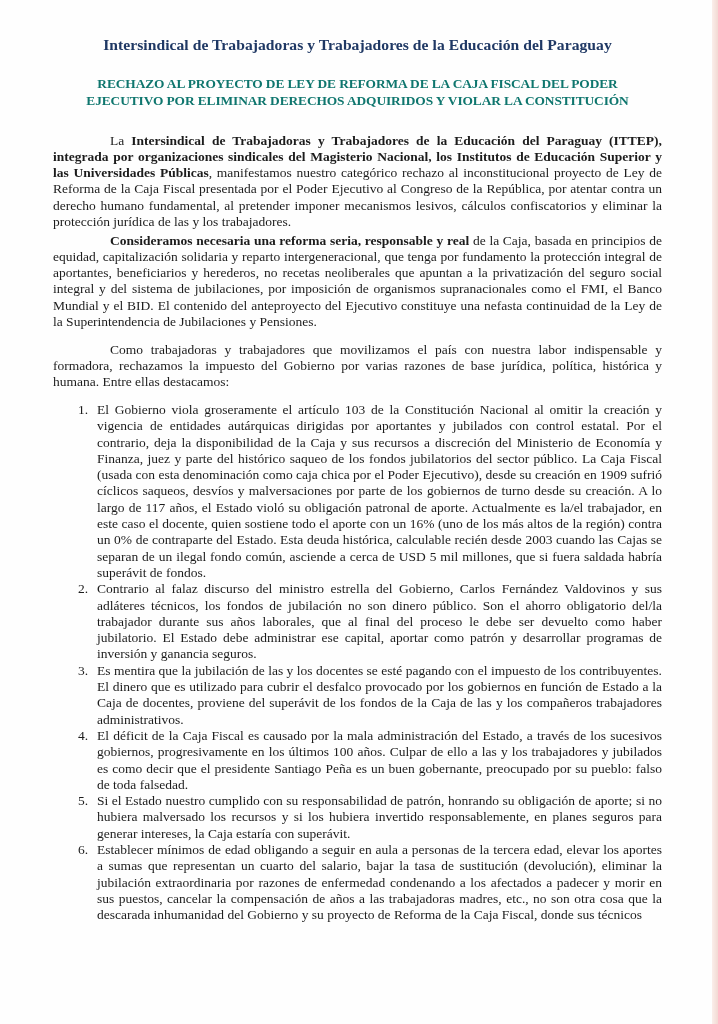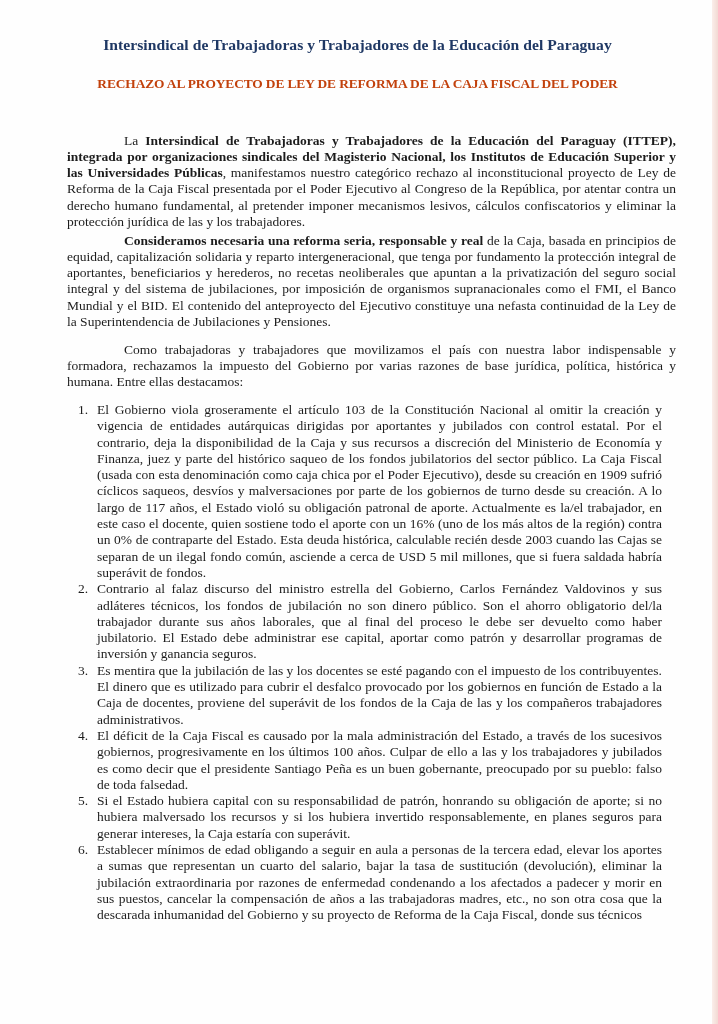--- a/index.html
+++ b/index.html
@@ -17,25 +17,25 @@
     position: absolute; left: 53px; top: 0; width: 609px;
   }
   .org-title {
     position: absolute; top: 36px; left: 0; width: 609px;
     text-align: center; font-weight: bold; font-size: 15.6px;
     color: #1f3864; letter-spacing: 0.05px;
   }
   .doc-heading {
     position: absolute; top: 75px; left: 0; width: 609px;
     text-align: center; font-weight: bold; font-size: 13.4px;
-    line-height: 17px; color: #c2410c; letter-spacing: -0.1px;
+    line-height: 17px; color: #0f766e; letter-spacing: -0.1px;
   }
   .doc-heading span { display: block; }
   .para {
-    position: absolute; left: 14px; width: 609px;
+    position: absolute; left: 0; width: 609px;
     font-size: 13.5px; line-height: 16.3px;
     text-align: justify; text-indent: 57px;
   }
   .para b { font-weight: bold; }
   .p1 { top: 119px; }
   .p2 { top: 219px; }
   .p3 { top: 328px; }
   .list {
     position: absolute; left: 0; top: 402px; width: 609px;
     margin: 0; padding: 0; list-style: none;
@@ -45,20 +45,21 @@
   .list-num { position: absolute; left: 25px; top: 0; }
 </style>
 </head>
 <body>
 
 <div class="page">
   <div class="org-title">Intersindical de Trabajadoras y Trabajadores de la Educación del Paraguay</div>
 
   <div class="doc-heading">
     <span>RECHAZO AL PROYECTO DE LEY DE REFORMA DE LA CAJA FISCAL DEL PODER</span>
+    <span>EJECUTIVO POR ELIMINAR DERECHOS ADQUIRIDOS Y VIOLAR LA CONSTITUCIÓN</span>
   </div>
 
   <p class="para p1"><span>La </span><b>Intersindical de Trabajadoras y Trabajadores de la Educación del Paraguay (ITTEP), integrada por organizaciones sindicales del Magisterio Nacional, los Institutos de Educación Superior y las Universidades Públicas</b><span>, manifestamos nuestro categórico rechazo al inconstitucional proyecto de Ley de Reforma de la Caja Fiscal presentada por el Poder Ejecutivo al Congreso de la República, por atentar contra un derecho humano fundamental, al pretender imponer mecanismos lesivos, cálculos confiscatorios y eliminar la protección jurídica de las y los trabajadores.</span></p>
 
   <p class="para p2"><span></span><b>Consideramos necesaria una reforma seria, responsable y real</b><span> de la Caja, basada en principios de equidad, capitalización solidaria y reparto intergeneracional, que tenga por fundamento la protección integral de aportantes, beneficiarios y herederos, no recetas neoliberales que apuntan a la privatización del seguro social integral y del sistema de jubilaciones, por imposición de organismos supranacionales como el FMI, el Banco Mundial y el BID. El contenido del anteproyecto del Ejecutivo constituye una nefasta continuidad de la Ley de la Superintendencia de Jubilaciones y Pensiones.</span></p>
 
   <p class="para p3"><span>Como trabajadoras y trabajadores que movilizamos el país con nuestra labor indispensable y formadora, rechazamos la impuesto del Gobierno por varias razones de base jurídica, política, histórica y humana. Entre ellas destacamos:</span></p>
 
   <ol class="list">
     <li class="list-item">
@@ -72,21 +73,21 @@
     <li class="list-item">
       <span class="list-num">3.</span>
       <span>Es mentira que la jubilación de las y los docentes se esté pagando con el impuesto de los contribuyentes. El dinero que es utilizado para cubrir el desfalco provocado por los gobiernos en función de Estado a la Caja de docentes, proviene del superávit de los fondos de la Caja de las y los compañeros trabajadores administrativos.</span>
     </li>
     <li class="list-item">
       <span class="list-num">4.</span>
       <span>El déficit de la Caja Fiscal es causado por la mala administración del Estado, a través de los sucesivos gobiernos, progresivamente en los últimos 100 años. Culpar de ello a las y los trabajadores y jubilados es como decir que el presidente Santiago Peña es un buen gobernante, preocupado por su pueblo: falso de toda falsedad.</span>
     </li>
     <li class="list-item">
       <span class="list-num">5.</span>
-      <span>Si el Estado hubiera capital con su responsabilidad de patrón, honrando su obligación de aporte; si no hubiera malversado los recursos y si los hubiera invertido responsablemente, en planes seguros para generar intereses, la Caja estaría con superávit.</span>
+      <span>Si el Estado nuestro cumplido con su responsabilidad de patrón, honrando su obligación de aporte; si no hubiera malversado los recursos y si los hubiera invertido responsablemente, en planes seguros para generar intereses, la Caja estaría con superávit.</span>
     </li>
     <li class="list-item">
       <span class="list-num">6.</span>
       <span>Establecer mínimos de edad obligando a seguir en aula a personas de la tercera edad, elevar los aportes a sumas que representan un cuarto del salario, bajar la tasa de sustitución (devolución), eliminar la jubilación extraordinaria por razones de enfermedad condenando a los afectados a padecer y morir en sus puestos, cancelar la compensación de años a las trabajadoras madres, etc., no son otra cosa que la descarada inhumanidad del Gobierno y su proyecto de Reforma de la Caja Fiscal, donde sus técnicos</span>
     </li>
   </ol>
 </div>
 
 <div class="edge-strip"></div>
 

